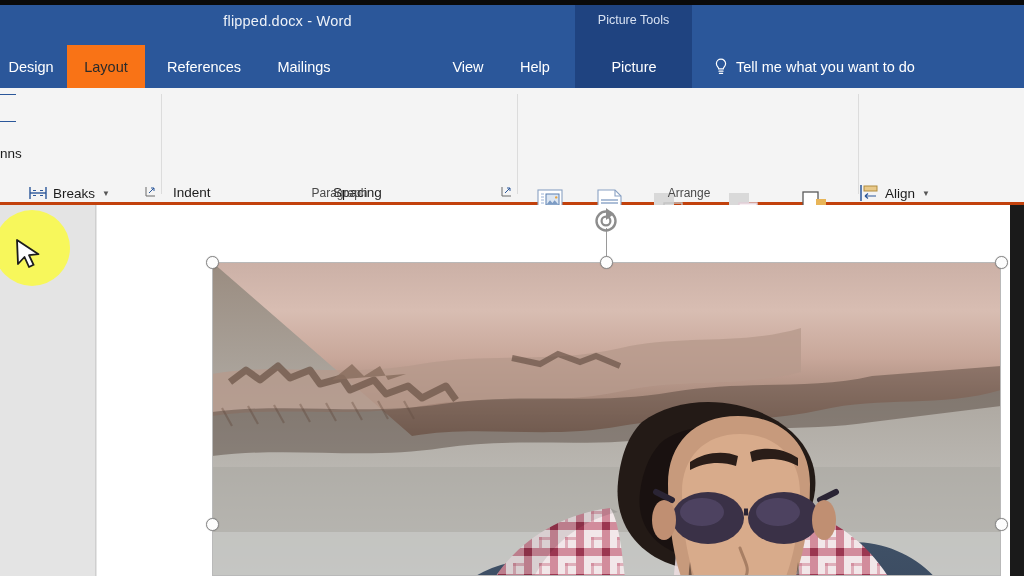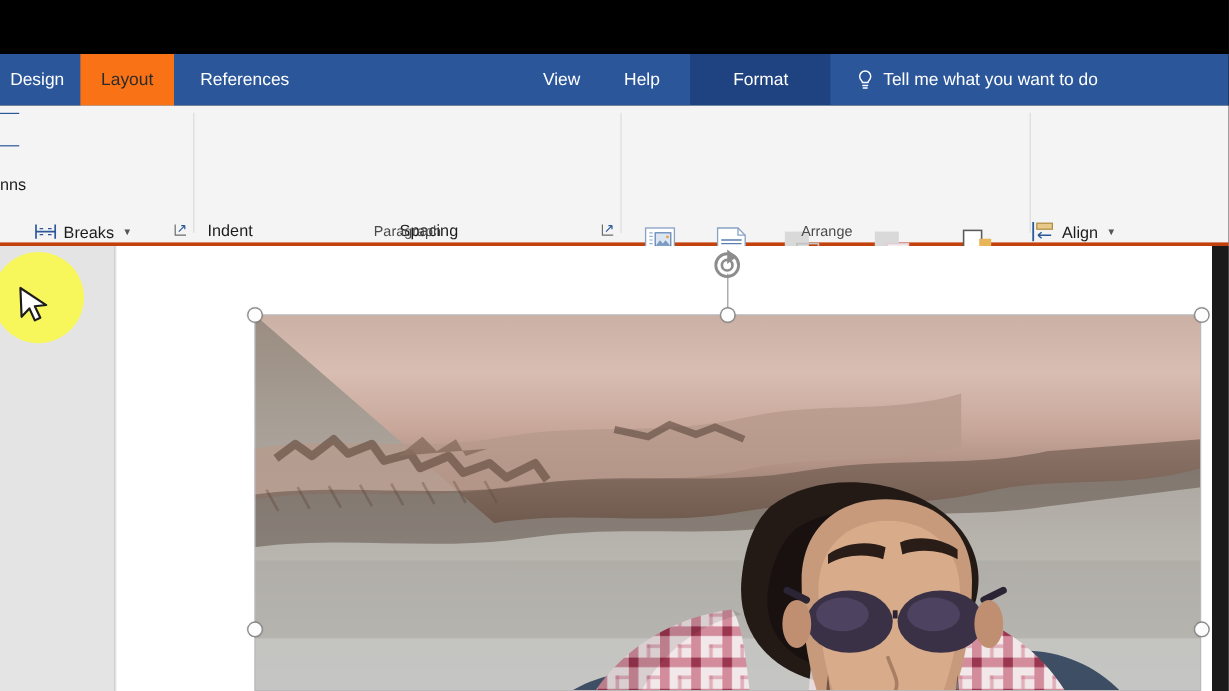--- a/index.html
+++ b/index.html
@@ -182,30 +182,37 @@
   .sel-outline {
     position: absolute; left: 212px; top: 262px; width: 789px; height: 314px;
     border: 1px solid #b9b9b9; pointer-events: none;
   }
 </style>
 </head>
 <body>
 
 <div id="app">
 
+  <div class="titlebar">
+    <div class="top-black"></div>
+    <div class="ctx-block"></div>
+    <div class="title-text">flipped.docx  -  Word</div>
+    <div class="ctx-label">Picture Tools</div>
+  </div>
 
   <div class="tabstrip">
     <div class="ctx-tabstrip-bg"></div>
 
     <div class="tab" style="left:0px;width:62px">Design</div>
     <div class="tab active" style="left:67px;width:78px">Layout</div>
     <div class="tab" style="left:153px;width:102px">References</div>
+    <div class="tab" style="left:262px;width:84px">Mailings</div>
     <div class="tab" style="left:441px;width:54px">View</div>
     <div class="tab" style="left:508px;width:54px">Help</div>
-    <div class="tab" style="left:585px;width:98px">Format</div>
+    <div class="tab" style="left:585px;width:98px">Picture</div>
 
     <div class="tellme">
       <span class="bulb">
         <svg width="14" height="18" viewBox="0 0 14 18">
           <path d="M7 1.2c-2.6 0-4.6 2-4.6 4.5 0 1.7 1 2.8 1.7 3.7.4.5.6.9.6 1.4h4.6c0-.5.2-.9.6-1.4.7-.9 1.7-2 1.7-3.7C11.6 3.2 9.6 1.2 7 1.2z" fill="none" stroke="#ffffff" stroke-width="1.2"></path>
           <path d="M5 13.2h4M5.4 15.4h3.2" stroke="#ffffff" stroke-width="1.2" stroke-linecap="round"></path>
         </svg>
       </span>
       <span>Tell me what you want to do</span>
     </div>

